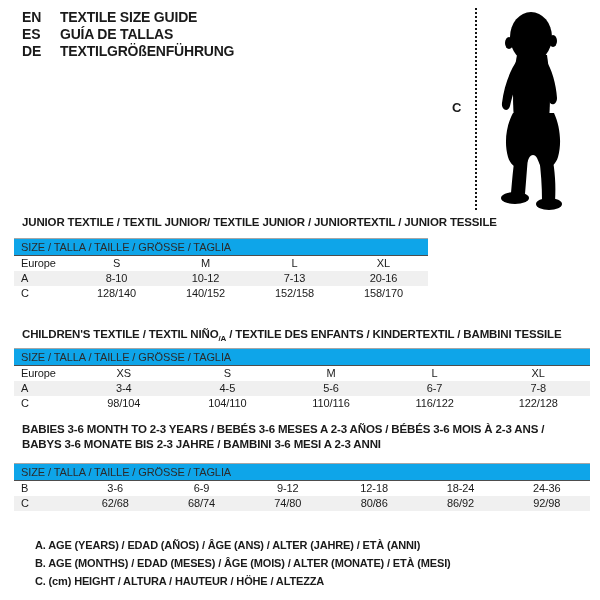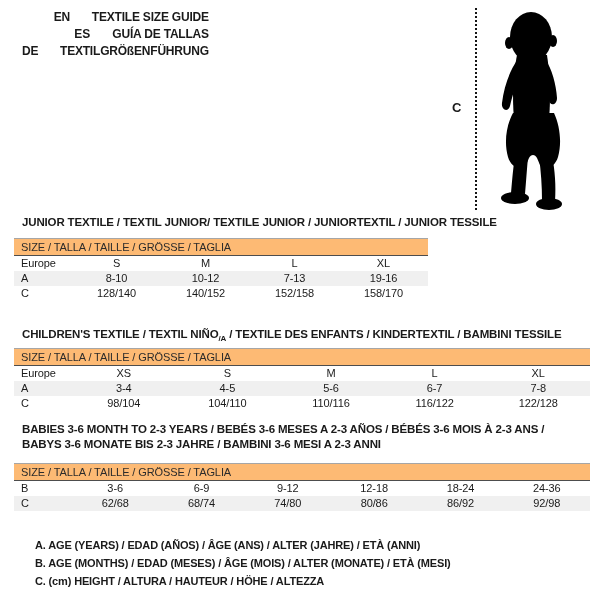--- a/index.html
+++ b/index.html
@@ -7,42 +7,42 @@
     width:600px; height:600px;
     background:#ffffff;
     font-family:"Liberation Sans", sans-serif;
     color:#1a1a1a;
     -webkit-font-smoothing:antialiased;
   }
   .page { position:relative; width:600px; height:600px; background:#ffffff; overflow:hidden; }
 
   
   .lang-block { position:absolute; left:22px; top:9px; }
-  .lang-row { display:flex; line-height:17px; font-size:12px; font-weight:bold; letter-spacing:-0.2px;justify-content:flex-end; }
+  .lang-row { display:flex; line-height:17px; font-size:14px; font-weight:bold; letter-spacing:-0.2px; }
   .lang-code { width:38px; flex:0 0 38px; }
 
   
   .measure-line { position:absolute; left:475px; top:8px; height:202px; width:0; border-left:2px dotted #141414; }
   .measure-label { position:absolute; left:452px; top:100px; font-size:13px; font-weight:bold; }
   .figure-svg { position:absolute; left:489px; top:7px; width:90px; height:204px; }
 
   
   .tbl-title { position:absolute; font-size:11.5px; font-weight:bold; letter-spacing:-0.15px; line-height:15px; white-space:nowrap; }
   .tbl-title sub { font-size:8px; }
   .t1-title { left:22px; top:215px; }
   .t2-title { left:22px; top:327px; }
   .t3-title { left:22px; top:422px; }
 
   .size-table { position:absolute; border-collapse:collapse; table-layout:fixed; }
   .t1 { left:14px; top:238px; width:414px; }
   .t2 { left:14px; top:348px; width:576px; }
   .t3 { left:14px; top:463px; width:576px; }
   .size-table col.label-col { width:58px; }
   .size-table th.size-bar {
-    background:#fdba74;
+    background:#0ea5e9;
     border-top:1px solid #a6a6a6;
     border-bottom:1px solid #4d4d4d;
     font-weight:normal; font-size:11px; color:#2b2b2b;
     text-align:left; padding:1px 0 1px 7px; height:14px; letter-spacing:-0.1px;
   }
   .size-table td {
     font-size:11px; height:15px; line-height:15px;
     text-align:center; padding:0; letter-spacing:-0.1px; color:#1a1a1a;margin-left:33px;
   }
   .size-table td.row-label { text-align:left; padding-left:7px; }
@@ -110,21 +110,21 @@
           <td>S</td>
           <td>M</td>
           <td>L</td>
           <td>XL</td>
         </tr>
         <tr class="shaded">
           <td class="row-label">A</td>
           <td>8-10</td>
           <td>10-12</td>
           <td>7-13</td>
-          <td>19-16</td>
+          <td>20-16</td>
         </tr>
         <tr>
           <td class="row-label">C</td>
           <td>128/140</td>
           <td>140/152</td>
           <td>152/158</td>
           <td>158/170</td>
         </tr>
       </tbody>
   </table>

